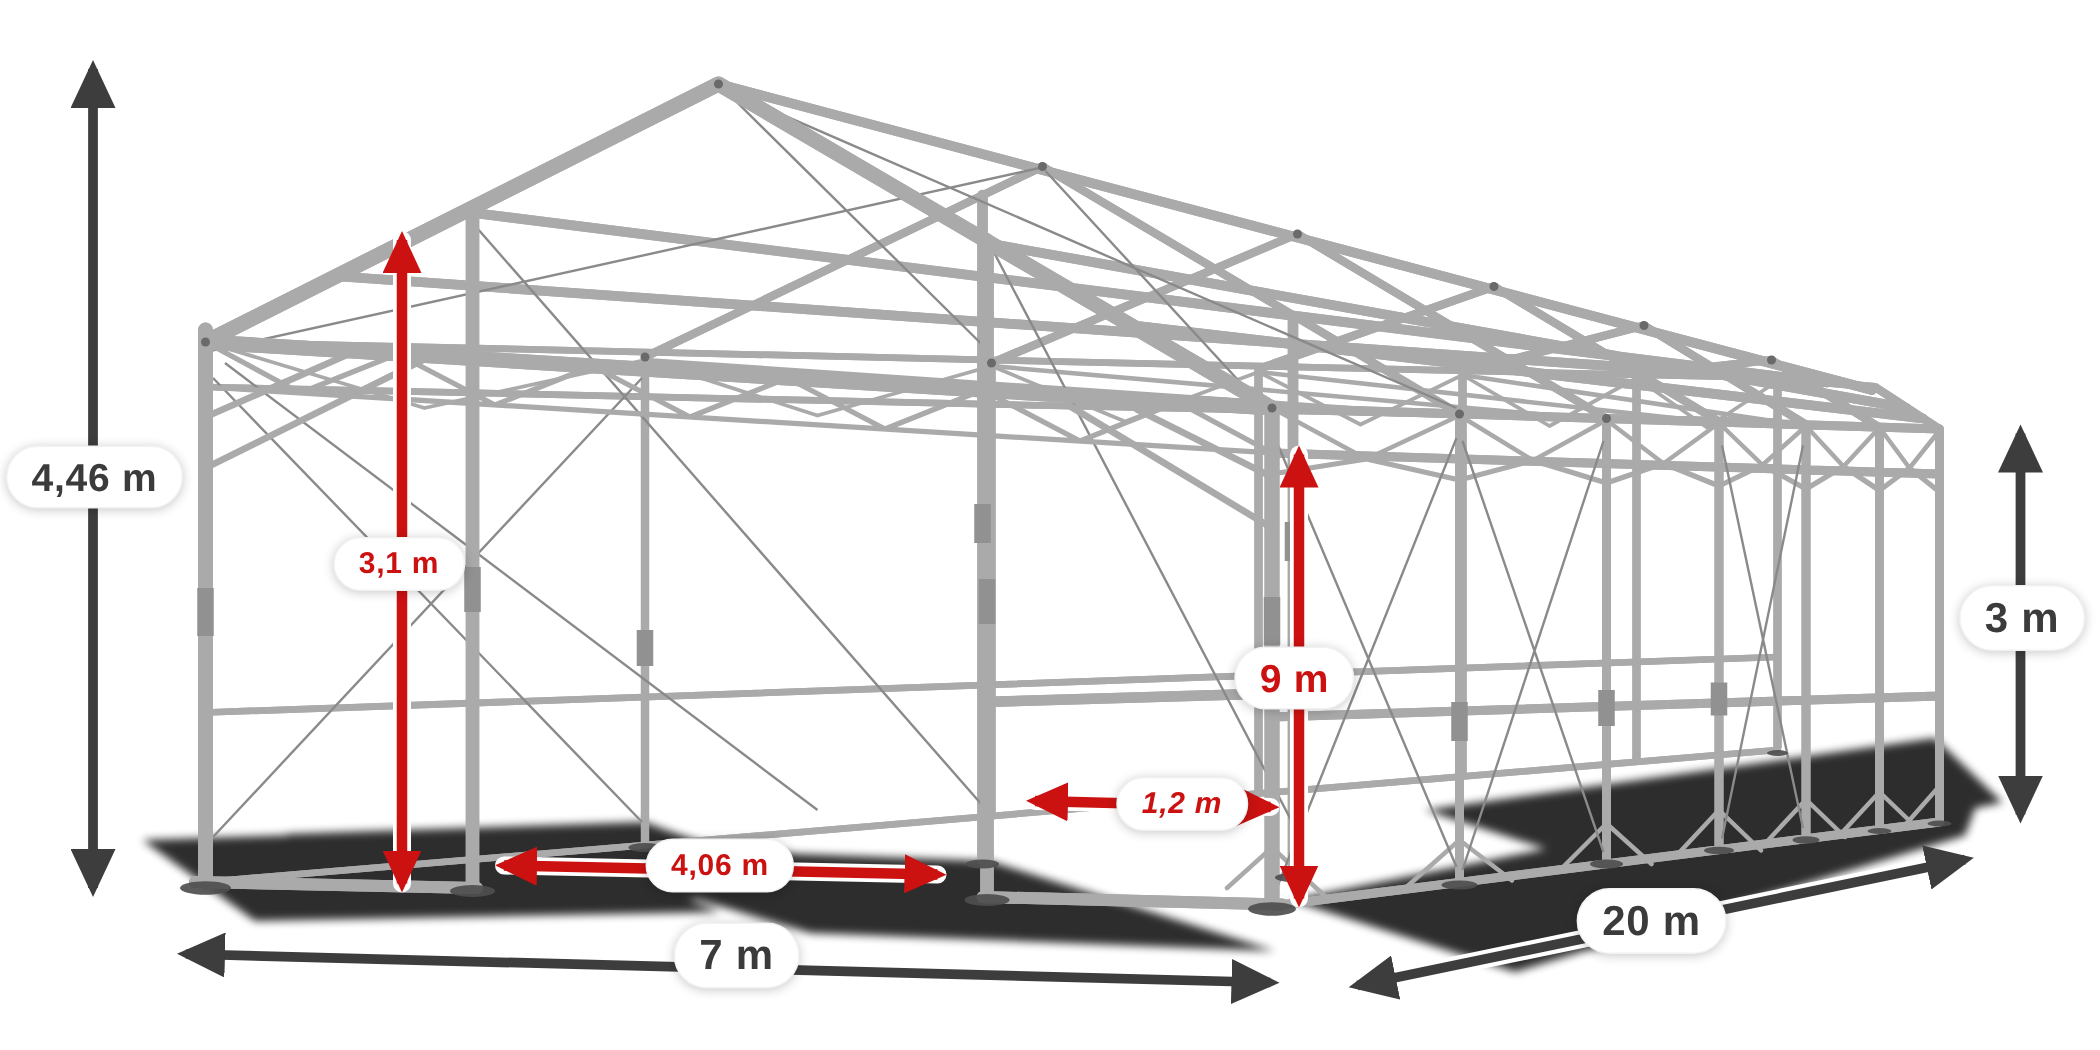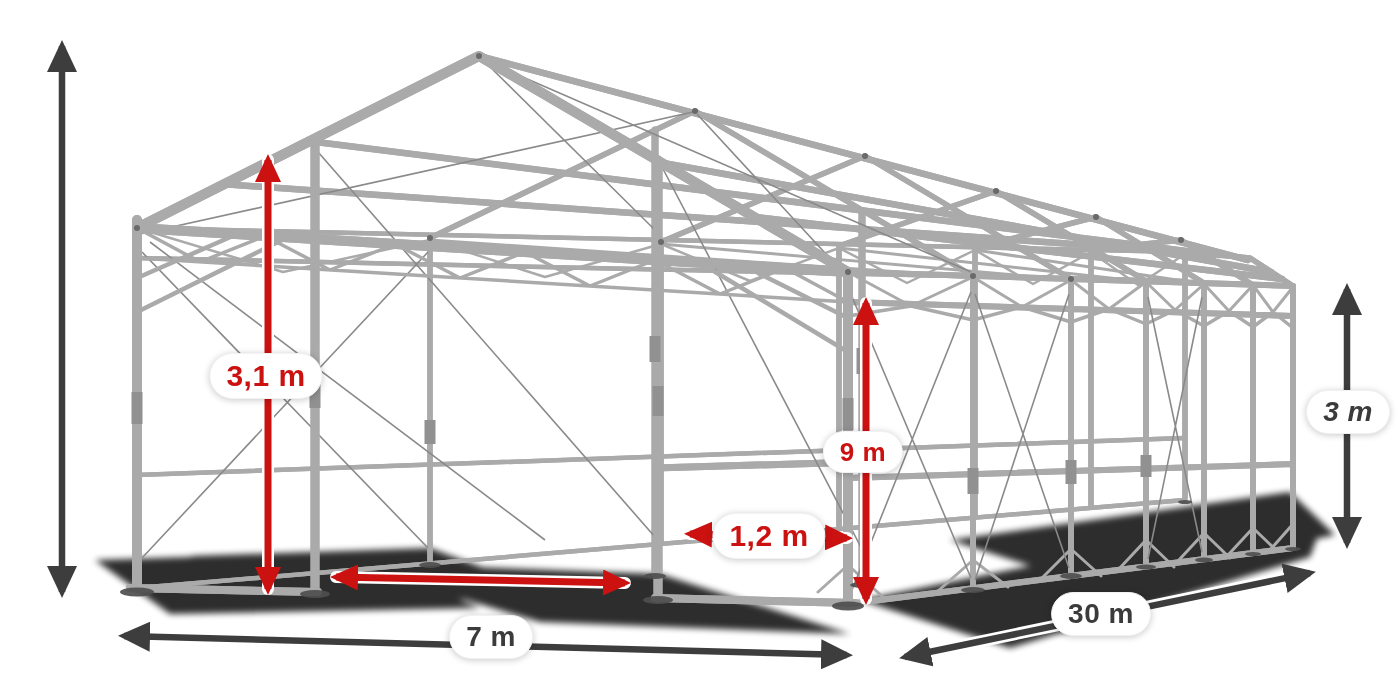--- a/index.html
+++ b/index.html
@@ -20,21 +20,21 @@
     position:absolute;transform:translate(-50%,-50%);
     background:#ffffff;border:1px solid #f2f2f2;border-radius:30px;
     padding:7px 16px;white-space:nowrap;z-index:3;
     box-shadow:0 1px 7px rgba(0,0,0,.22);
     font-weight:bold;letter-spacing:.5px;text-align:center;line-height:1;
   }
   .c-dark{color:#3b3b3b;}
   .c-red{color:#cc1111;}
   .s-lg{font-size:28px;}
   .s-md{font-size:26px;}
-  .s-sm{font-size:30px;}
+  .s-sm{font-size:20px;}
 </style>
 </head>
 <body>
 
 <div id="stage">
 <svg width="1400" height="700" viewBox="0 0 1400 700">
   <defs>
     <filter id="soft" x="-20%" y="-20%" width="140%" height="140%">
       <feGaussianBlur stdDeviation="3"></feGaussianBlur>
     </filter>
@@ -171,26 +171,28 @@
 
     <g stroke="#cc1111" stroke-width="7">
       <line x1="268" y1="160" x2="268" y2="589" marker-start="url(#hr)" marker-end="url(#hr)"></line>
       <line x1="336" y1="577" x2="625" y2="583" marker-start="url(#hr)" marker-end="url(#hr)"></line>
       <line x1="690" y1="534" x2="847" y2="538" marker-start="url(#hr)" marker-end="url(#hr)"></line>
       <line x1="866" y1="303" x2="866" y2="599" marker-start="url(#hr)" marker-end="url(#hr)"></line>
     </g>
   </g>
 </svg>
 
+<div class="dim-pill c-dark s-md" style="left:63px;top:318px;">4,46 m</div>
 
 <div class="dim-pill c-red s-sm" style="left:266px;top:376px;">3,1 m</div>
 
 <div class="dim-pill c-dark s-lg" style="left:491px;top:637px;">7 m</div>
 
+<div class="dim-pill c-red s-sm" style="left:480px;top:577px;">4,06 m</div>
 
-<div class="dim-pill c-red s-sm" style="left:769px;top:536px;">1,2 m</div>
+<div class="dim-pill c-red s-sm" style="left:788px;top:536px;font-style:italic;">1,2 m</div>
 
 <div class="dim-pill c-red s-md" style="left:863px;top:452px;">9 m</div>
 
-<div class="dim-pill c-dark s-lg" style="left:1348px;top:412px;font-style:italic;">3 m</div>
+<div class="dim-pill c-dark s-lg" style="left:1348px;top:412px;">3 m</div>
 
-<div class="dim-pill c-dark s-lg" style="left:1101px;top:614px;">30 m</div>
+<div class="dim-pill c-dark s-lg" style="left:1101px;top:614px;">20 m</div>
 </div>
 
 </body></html>

